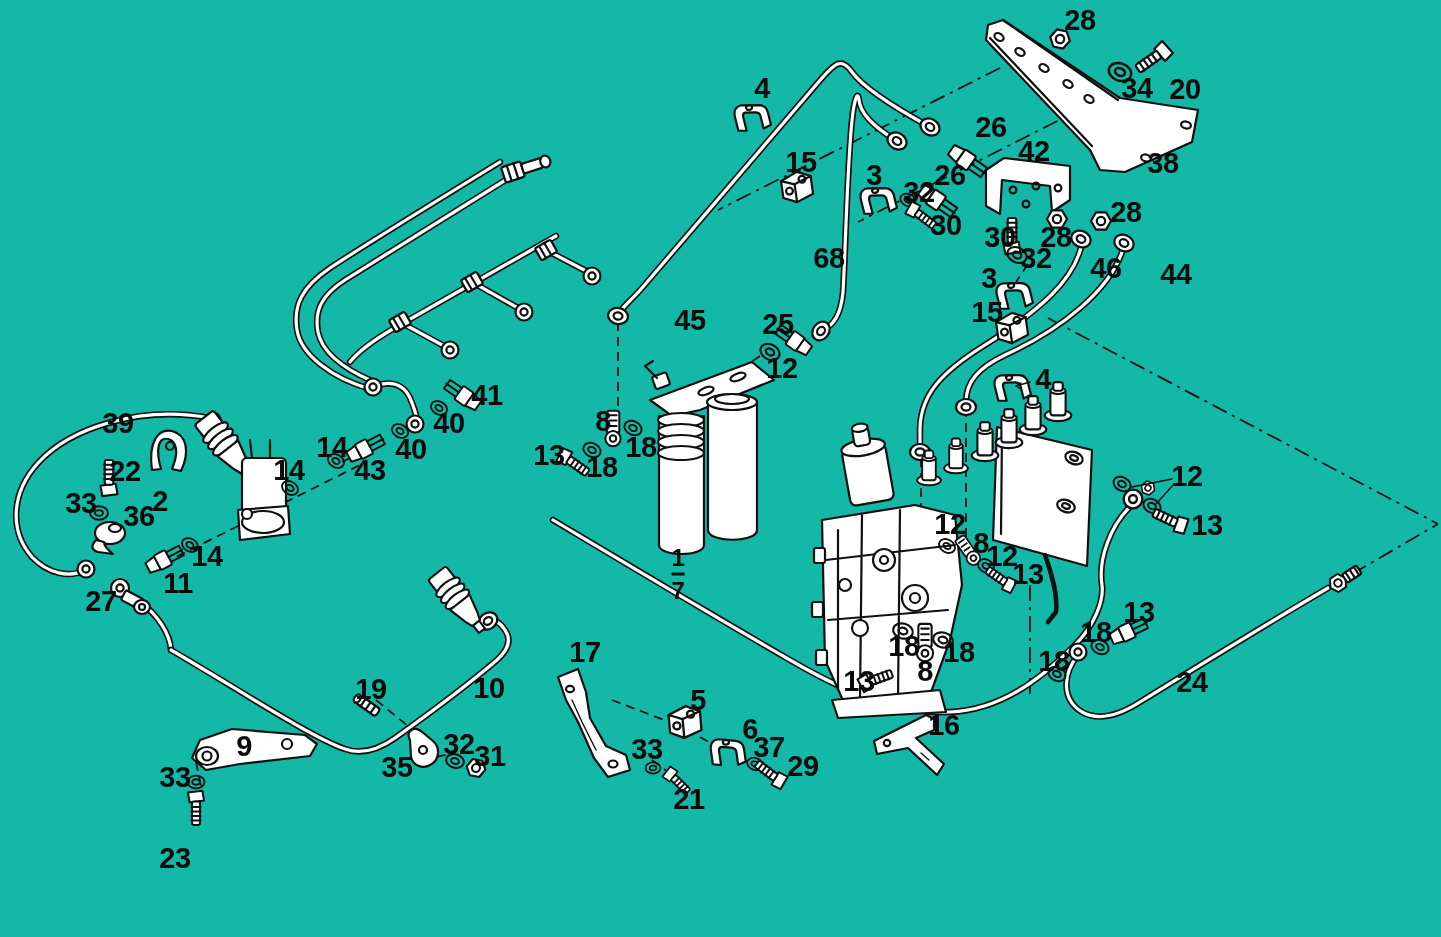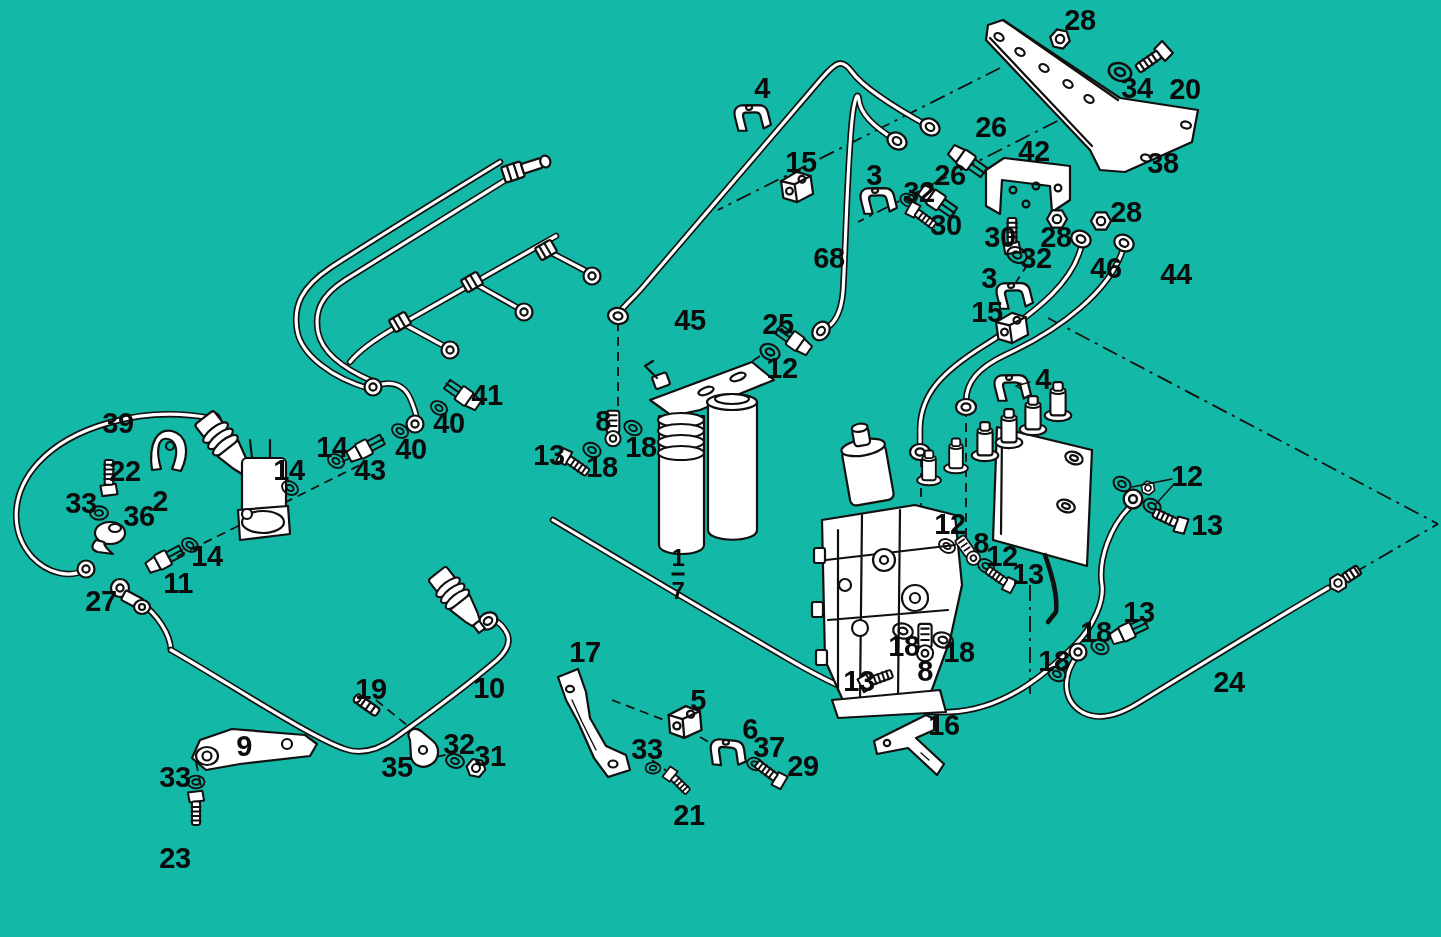--- a/index.html
+++ b/index.html
@@ -451,31 +451,31 @@
       <div class="lbl" style="left: 1028px; top: 574px;">13</div>
       <div class="lbl" style="left: 904px; top: 646px;">18</div>
       <div class="lbl" style="left: 959px; top: 652px;">18</div>
       <div class="lbl" style="left: 925px; top: 671px;">8</div>
       <div class="lbl" style="left: 859px; top: 681px;">13</div>
       <div class="lbl" style="left: 1054px; top: 661px;">18</div>
       <div class="lbl" style="left: 1096px; top: 632px;">18</div>
       <div class="lbl" style="left: 1187px; top: 476px;">12</div>
       <div class="lbl" style="left: 1207px; top: 525px;">13</div>
       <div class="lbl" style="left: 1139px; top: 612px;">13</div>
-      <div class="lbl" style="left: 1229px; top: 682px;">24</div>
+      <div class="lbl" style="left: 1192px; top: 682px;">24</div>
       <div class="lbl" style="left: 371px; top: 689px;">19</div>
       <div class="lbl" style="left: 489px; top: 688px;">10</div>
       <div class="lbl" style="left: 244px; top: 746px;">9</div>
       <div class="lbl" style="left: 175px; top: 777px;">33</div>
       <div class="lbl" style="left: 175px; top: 812px; margin-top: 46px;">23</div>
       <div class="lbl" style="left: 397px; top: 767px;">35</div>
       <div class="lbl" style="left: 459px; top: 744px;">32</div>
       <div class="lbl" style="left: 490px; top: 756px;">31</div>
       <div class="lbl" style="left: 585px; top: 652px; text-align: right;">17</div>
       <div class="lbl" style="left: 698px; top: 700px;">5</div>
       <div class="lbl" style="left: 647px; top: 749px;">33</div>
-      <div class="lbl" style="left: 689px; top: 799px; margin-top: 16px;">21</div>
+      <div class="lbl" style="left: 689px; top: 799px;">21</div>
       <div class="lbl" style="left: 750px; top: 729px;">6</div>
       <div class="lbl" style="left: 769px; top: 747px;">37</div>
       <div class="lbl" style="left: 803px; top: 766px;">29</div>
       <div class="lbl" style="left: 944px; top: 725px;">16</div>
     </div>
 </div>
 
 </body></html>

